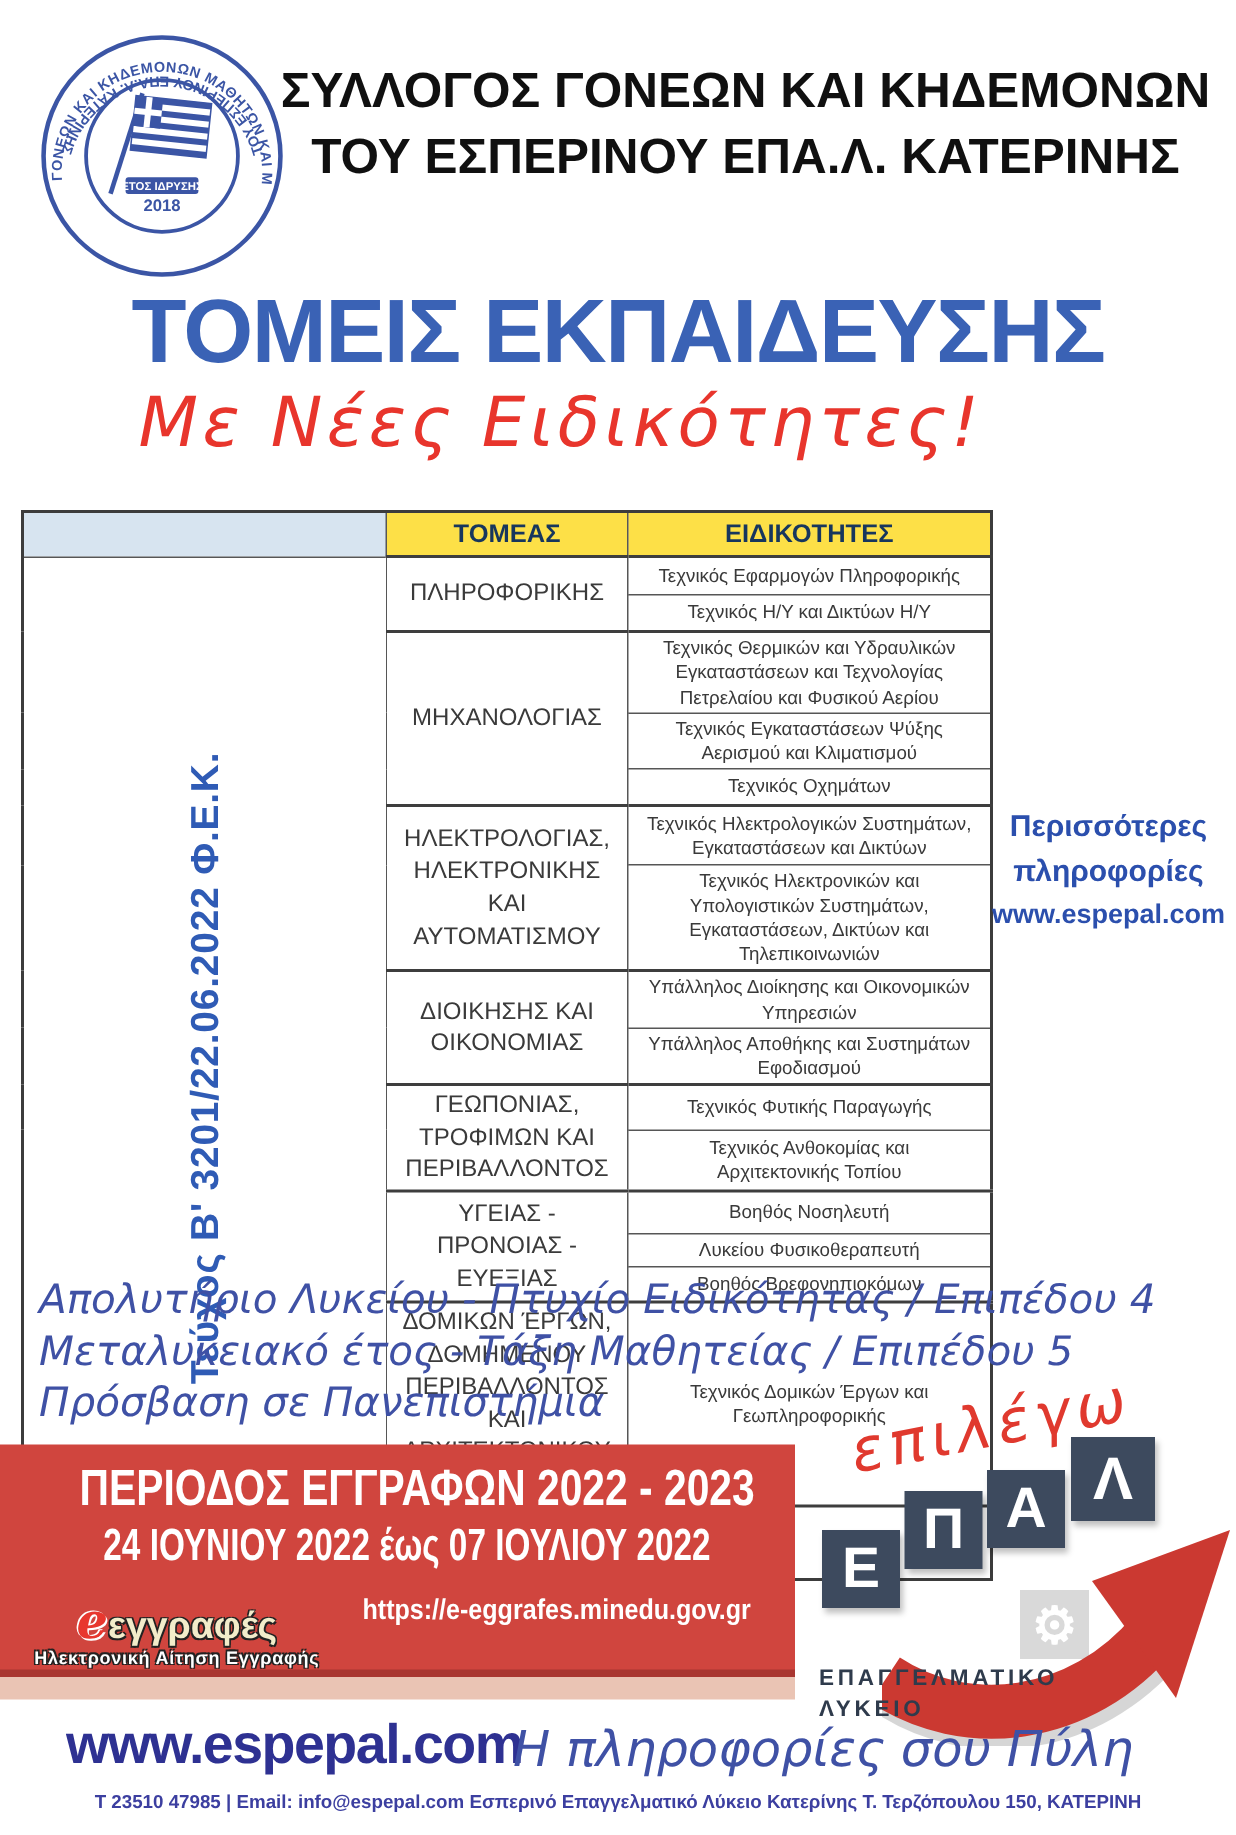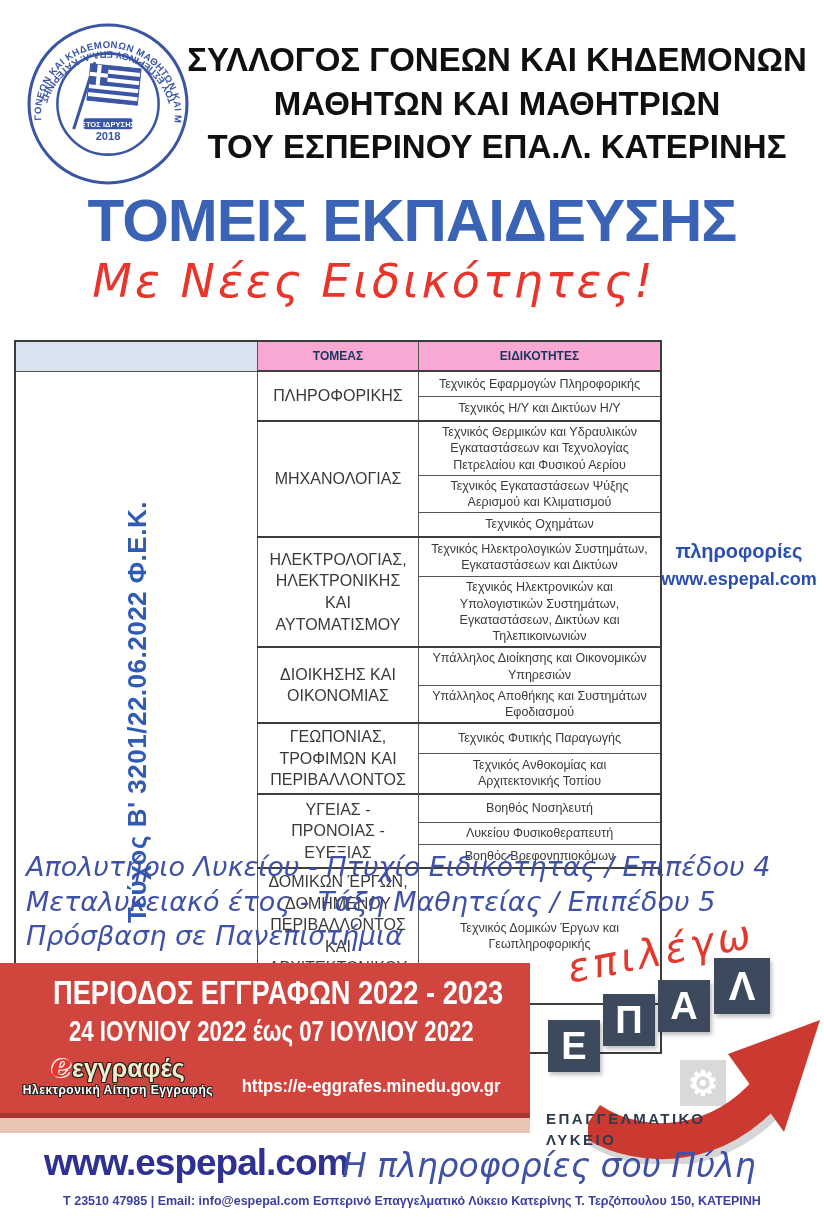--- a/index.html
+++ b/index.html
@@ -15,21 +15,21 @@
   .main-title{position:absolute;left:0;top:186px;width:824px;text-align:center;
               color:#3a62b5;font-size:60px;font-weight:bold;letter-spacing:-1px;}
   .script-sub{position:absolute;left:0;top:254px;width:748px;text-align:center;
               color:#e8352c;font-size:46px;font-style:italic;letter-spacing:3px;
               font-family:"DejaVu Sans",sans-serif;}
 
   
   table.sectors{position:absolute;left:14px;top:340px;width:648px;border-collapse:collapse;
                 border:2px solid #3c3c3c;table-layout:fixed;}
   table.sectors td,table.sectors th{border:1px solid #565656;}
-  th.hd{background:#f9a8d4;color:#17365d;font-size:12px;font-weight:bold;height:26px;}
+  th.hd{background:#fde047;color:#17365d;font-size:17px;font-weight:bold;height:26px;}
   td.hd-empty{background:#d7e4f0;}
   td.fek-cell{width:95px;position:relative;background:#fff;}
   .fek-rot{position:absolute;top:50%;left:50%;transform:translate(-50%,-50%) rotate(-90deg);
            white-space:nowrap;font-size:26px;font-weight:bold;color:#2f5bb5;letter-spacing:0.5px;}
   td.tomeas{width:158px;text-align:center;vertical-align:middle;color:#3a3a3a;
             font-size:16px;padding:2px 8px;line-height:1.35;}
   td.spec{text-align:center;vertical-align:middle;color:#3a3a3a;font-size:12.5px;
           padding:2px 12px;line-height:1.3;}
   .gt{border-top:2px solid #3e3e3e !important;}
 
@@ -42,21 +42,21 @@
   .benefits{position:absolute;left:26px;top:850px;color:#3f51a5;font-size:27px;
             font-style:italic;font-family:"DejaVu Sans",sans-serif;line-height:1.28;}
 
   
   .banner{position:absolute;left:0;top:963px;width:530px;height:150px;background:#d0453e;
           border-bottom:5px solid #a93630;}
   .banner-l1{margin-top:10px;text-align:center;color:#fff;font-weight:bold;font-size:34px;
              transform:scaleX(0.80);transform-origin:center;white-space:nowrap;}
   .banner-l2{text-align:center;color:#fff;font-weight:bold;font-size:30px;margin-top:2px;
              transform:scaleX(0.74);transform-origin:center;white-space:nowrap;}
-  .banner-row{display:flex;align-items:flex-end;margin-top:0;padding:0 12px;}
+  .banner-row{display:flex;align-items:flex-start;margin-top:15px;padding:0 12px;}
   .egg-logo{width:212px;text-align:center;line-height:1.1;}
   .egg-top{font-size:25px;font-weight:bold;color:#f2ecca;
            text-shadow:1px 1px 0 #222,-1px -1px 0 #222,1px -1px 0 #222,-1px 1px 0 #222;}
   .egg-e{font-size:33px;font-style:italic;color:#e8372e;font-family:"DejaVu Serif",serif;
          text-shadow:1px 1px 0 #fff,-1px -1px 0 #fff;}
   .egg-sub{font-size:12px;font-weight:bold;color:#fff;letter-spacing:0.5px;
            text-shadow:1px 1px 0 #222,-1px -1px 0 #222,1px -1px 0 #222,-1px 1px 0 #222;}
   .banner-url{flex:1;text-align:center;color:#fff;font-weight:bold;font-size:19px;
               transform:scaleX(0.88);transform-origin:center;white-space:nowrap;}
   .pink-strip{position:absolute;left:0;top:1118px;width:530px;height:15px;background:#eac4b4;}
@@ -118,21 +118,20 @@
         <rect x="0" y="8" width="18" height="4" fill="#ffffff"></rect>
       </g>
     </g>
     <rect x="57" y="95" width="48" height="11" rx="2" fill="#3b55a5"></rect>
     <text x="81" y="103.5" font-size="7.5" font-weight="bold" fill="#ffffff" text-anchor="middle">ΕΤΟΣ ΙΔΡΥΣΗΣ</text>
     <text x="81" y="117" font-size="11" font-weight="bold" fill="#3b55a5" text-anchor="middle">2018</text>
   </svg>
 
   <div class="org-title">
     <div>ΣΥΛΛΟΓΟΣ ΓΟΝΕΩΝ ΚΑΙ ΚΗΔΕΜΟΝΩΝ</div>
-    <div>ΜΑΘΗΤΩΝ ΚΑΙ ΜΑΘΗΤΡΙΩΝ</div>
     <div>ΤΟΥ ΕΣΠΕΡΙΝΟΥ ΕΠΑ.Λ. ΚΑΤΕΡΙΝΗΣ</div>
   </div>
 
   <div class="main-title">ΤΟΜΕΙΣ ΕΚΠΑΙΔΕΥΣΗΣ</div>
   <div class="script-sub">Με Νέες Ειδικότητες!</div>
 
   <table class="sectors">
     <tbody>
       <tr>
         <td class="hd-empty"></td>
@@ -195,20 +194,21 @@
         <td class="spec gt">Τεχνικός Δομικών Έργων και Γεωπληροφορικής</td>
       </tr>
       <tr style="height:22px;">
         <td class="tomeas gt">ΕΦΑΡΜΟΣΜΕΝΩΝ ΤΕΧΝΩΝ</td>
         <td class="spec gt"></td>
       </tr>
     </tbody>
   </table>
 
   <div class="more-info">
+    <div>Περισσότερες</div>
     <div>πληροφορίες</div>
     <div class="url">www.espepal.com</div>
   </div>
 
   <div class="benefits">
     <div>Απολυτήριο Λυκείου - Πτυχίο Ειδικότητας / Επιπέδου 4</div>
     <div>Μεταλυκειακό έτος - Τάξη Μαθητείας / Επιπέδου 5</div>
     <div>Πρόσβαση σε Πανεπιστήμια</div>
   </div>
 

